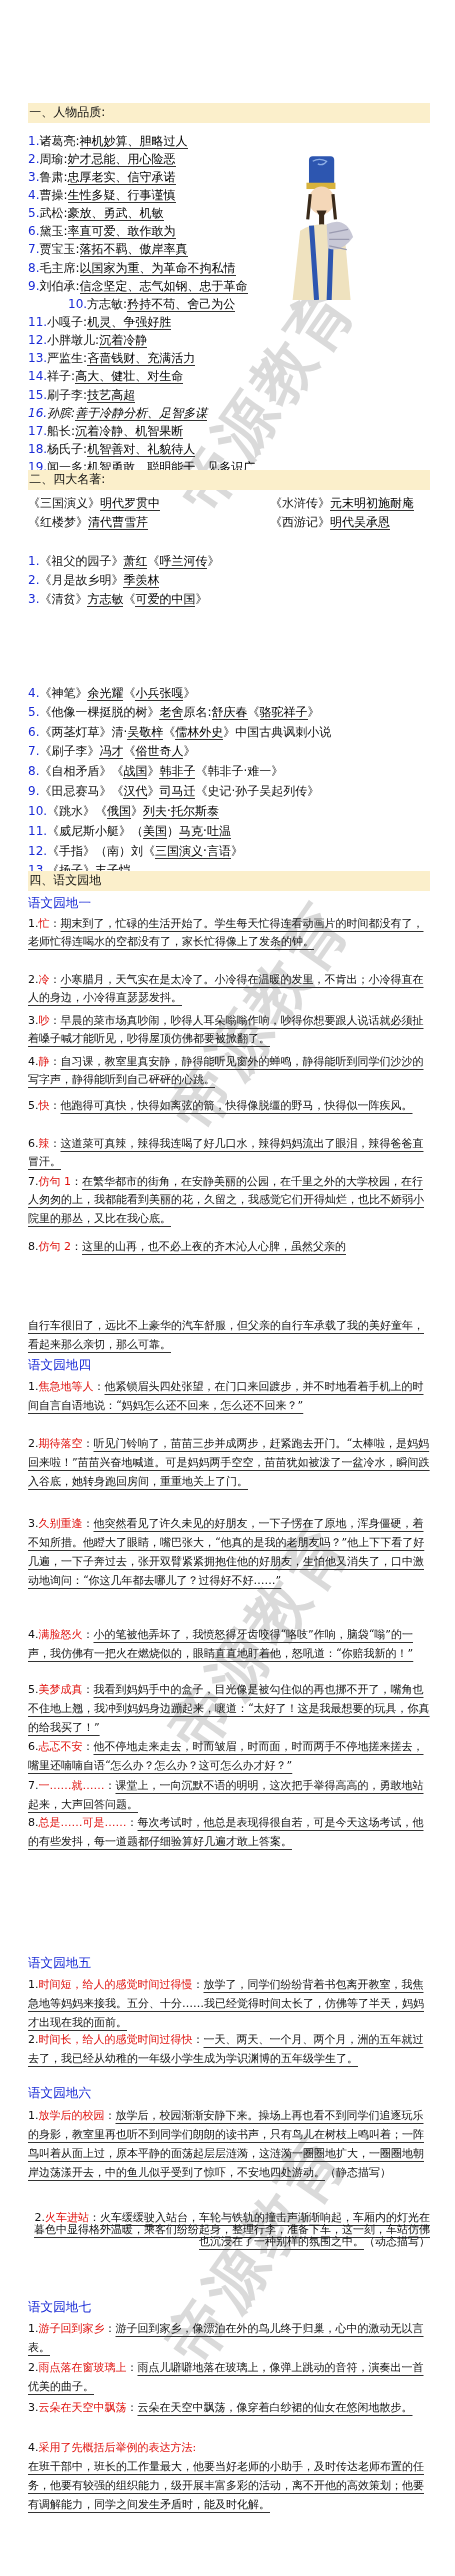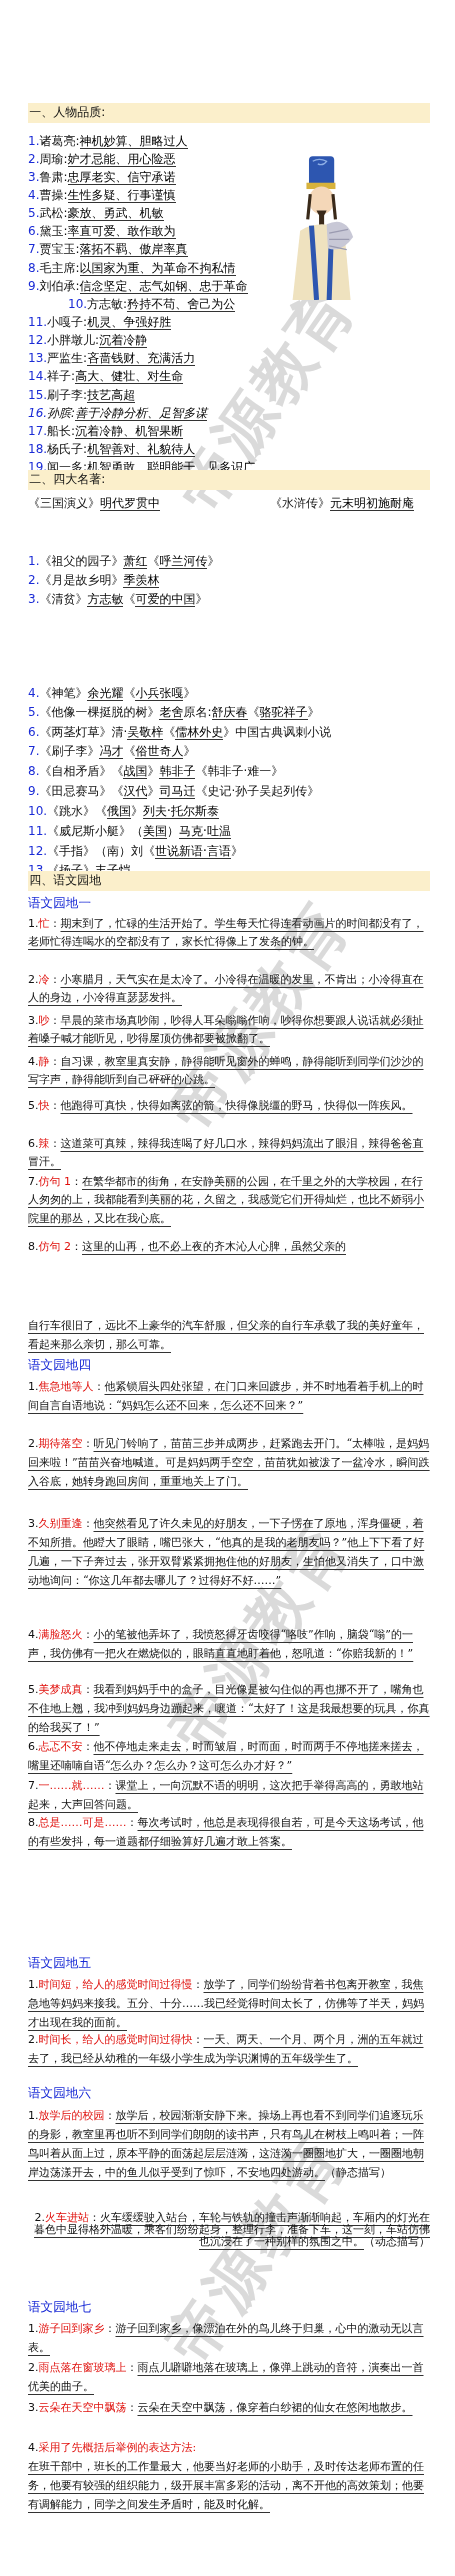--- a/index.html
+++ b/index.html
@@ -103,34 +103,38 @@
       <div class="row" style="top: 422px;"><span class="num">17.</span><span class="lbl">船长:</span><span class="ans">沉着冷静、机智果断</span></div>
       <div class="row" style="top: 440px;"><span class="num">18.</span><span class="lbl">杨氏子:</span><span class="ans">机智善对、礼貌待人</span></div>
       <div class="row" style="top: 458px;"><span class="num">19.</span><span class="lbl">闻一多:</span><span class="ans">机智勇敢、聪明能干、见多识广</span></div>
     </div>
 
   <div class="band" style="top:470px;">二、四大名著:</div>
   <div class="row" style="top:494px;">
     <span class="lbl">《三国演义》</span><span class="ans">明代罗贯中</span>
     <span class="col2"><span class="lbl">《水浒传》</span><span class="ans">元末明初施耐庵</span></span>
   </div>
+  <div class="row" style="top:513px;">
+    <span class="lbl">《红楼梦》</span><span class="ans">清代曹雪芹</span>
+    <span class="col2"><span class="lbl">《西游记》</span><span class="ans">明代吴承恩</span></span>
+  </div>
 
   <div id="s3-list">
       <div class="row" style="top: 552px;"><span class="num">1.</span><span class="lbl">《祖父的园子》</span><span class="ans">萧红</span><span class="lbl">《</span><span class="ans">呼兰河传</span><span class="lbl">》</span></div>
       <div class="row" style="top: 571px;"><span class="num">2.</span><span class="lbl">《月是故乡明》</span><span class="ans">季羡林</span></div>
       <div class="row" style="top: 590px;"><span class="num">3.</span><span class="lbl">《清贫》</span><span class="ans">方志敏</span><span class="lbl">《</span><span class="ans">可爱的中国</span><span class="lbl">》</span></div>
       <div class="row" style="top: 684px;"><span class="num">4.</span><span class="lbl">《神笔》</span><span class="ans">余光耀</span><span class="lbl">《</span><span class="ans">小兵张嘎</span><span class="lbl">》</span></div>
       <div class="row" style="top: 703px;"><span class="num">5.</span><span class="lbl">《他像一棵挺脱的树》</span><span class="ans">老舍</span><span class="lbl">原名:</span><span class="ans">舒庆春</span><span class="lbl">《</span><span class="ans">骆驼祥子</span><span class="lbl">》</span></div>
       <div class="row" style="top: 723px;"><span class="num">6.</span><span class="lbl">《两茎灯草》清·</span><span class="ans">吴敬梓</span><span class="lbl">《</span><span class="ans">儒林外史</span><span class="lbl">》中国古典讽刺小说</span></div>
       <div class="row" style="top: 742px;"><span class="num">7.</span><span class="lbl">《刷子李》</span><span class="ans">冯才</span><span class="lbl">《</span><span class="ans">俗世奇人</span><span class="lbl">》</span></div>
       <div class="row" style="top: 762px;"><span class="num">8.</span><span class="lbl">《自相矛盾》《</span><span class="ans">战国</span><span class="lbl">》</span><span class="ans">韩非子</span><span class="lbl">《韩非子·难一》</span></div>
       <div class="row" style="top: 782px;"><span class="num">9.</span><span class="lbl">《田忌赛马》《</span><span class="ans">汉代</span><span class="lbl">》</span><span class="ans">司马迁</span><span class="lbl">《史记·孙子吴起列传》</span></div>
       <div class="row" style="top: 802px;"><span class="num">10.</span><span class="lbl">《跳水》《</span><span class="ans">俄国</span><span class="lbl">》</span><span class="ans">列夫·托尔斯泰</span></div>
       <div class="row" style="top: 822px;"><span class="num">11.</span><span class="lbl">《威尼斯小艇》（</span><span class="ans">美国</span><span class="lbl">）</span><span class="ans">马克·吐温</span></div>
-      <div class="row" style="top: 842px;"><span class="num">12.</span><span class="lbl">《手指》（南）刘《</span><span class="ans">世说新语·言语</span><span class="lbl">》</span></div>
+      <div class="row" style="top: 842px;"><span class="num">12.</span><span class="lbl">《手指》（南）刘《</span><span class="ans">三国演义·言语</span><span class="lbl">》</span></div>
       <div class="row" style="top: 861px;"><span class="num">13.</span><span class="lbl">《扬子》</span><span class="ans">丰子恺</span></div>
     </div>
 
   <div class="band" style="top:871px;">四、语文园地</div>
   <div id="s4-list">
       <div class="sub" style="top: 893px;">语文园地一</div>
       <div class="para" style="top: 915px; line-height: 18.3px;"><span class="lbl">1.</span><span class="key">忙</span><span class="lbl">：</span><span class="body">期末到了，忙碌的生活开始了。学生每天忙得连看动画片的时间都没有了，老师忙得连喝水的空都没有了，家长忙得像上了发条的钟。</span></div>
       <div class="para" style="top: 971px; line-height: 18.3px;"><span class="lbl">2.</span><span class="key">冷</span><span class="lbl">：</span><span class="body">小寒腊月，天气实在是太冷了。小冷得在温暖的发里，不肯出；小冷得直在人的身边，小冷得直瑟瑟发抖。</span></div>
       <div class="para" style="top: 1012px; line-height: 18.3px;"><span class="lbl">3.</span><span class="key">吵</span><span class="lbl">：</span><span class="body">早晨的菜市场真吵闹，吵得人耳朵嗡嗡作响，吵得你想要跟人说话就必须扯着嗓子喊才能听见，吵得屋顶仿佛都要被掀翻了。</span></div>
       <div class="para" style="top: 1053px; line-height: 18.3px;"><span class="lbl">4.</span><span class="key">静</span><span class="lbl">：</span><span class="body">自习课，教室里真安静，静得能听见窗外的蝉鸣，静得能听到同学们沙沙的写字声，静得能听到自己砰砰的心跳。</span></div>

